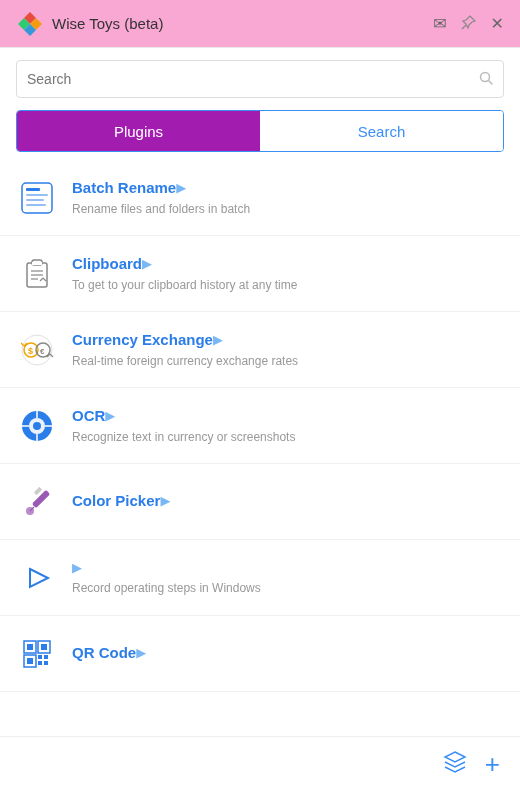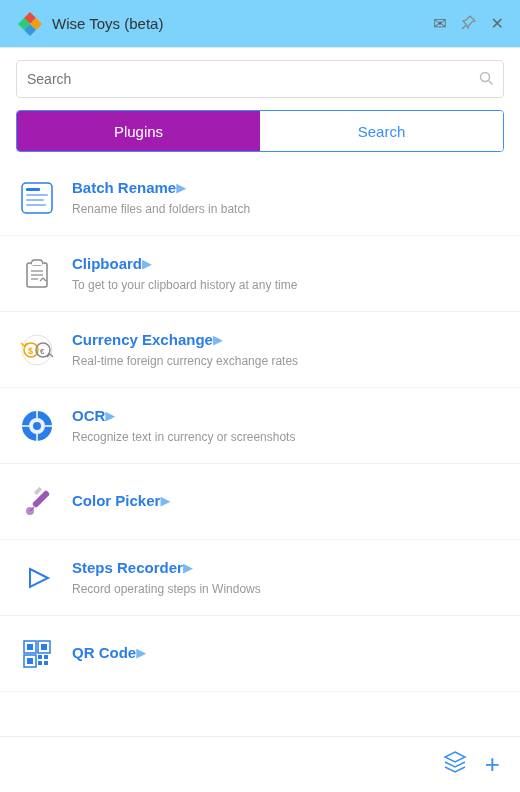--- a/index.html
+++ b/index.html
@@ -11,21 +11,21 @@
       overflow: hidden;
       position: relative;
     }
 
     
     .title-bar {
       display: flex;
       align-items: center;
       padding: 0 16px;
       height: 48px;
-      background: #7dd3fc;
+      background: #f9a8d4;
       border-bottom: 1px solid #e8e8e8;
     }
     .title-logo {
       width: 28px;
       height: 28px;
       margin-right: 8px;
     }
     .title-text {
       font-size: 15px;
       font-weight: 500;
@@ -317,21 +317,20 @@
 
   <div class="plugin-item">
     <div class="plugin-icon-wrap">
       <svg width="42" height="42" viewBox="0 0 42 42">
         <polygon points="14,12 32,21 14,30" fill="none" stroke="#2b7de9" stroke-width="2"></polygon>
         <line x1="14" y1="12" x2="14" y2="30" stroke="#2b7de9" stroke-width="2"></line>
       </svg>
     </div>
     <div class="plugin-info">
       <div class="plugin-name-row">
-        <span class="plugin-name">Steps Recorder</span>
         <span class="plugin-arrow">▶︎</span>
       </div>
       <span class="plugin-desc">Record operating steps in Windows</span>
     </div>
   </div>
 
   <div class="plugin-item">
     <div class="plugin-icon-wrap">
       <svg width="42" height="42" viewBox="0 0 42 42">
 

